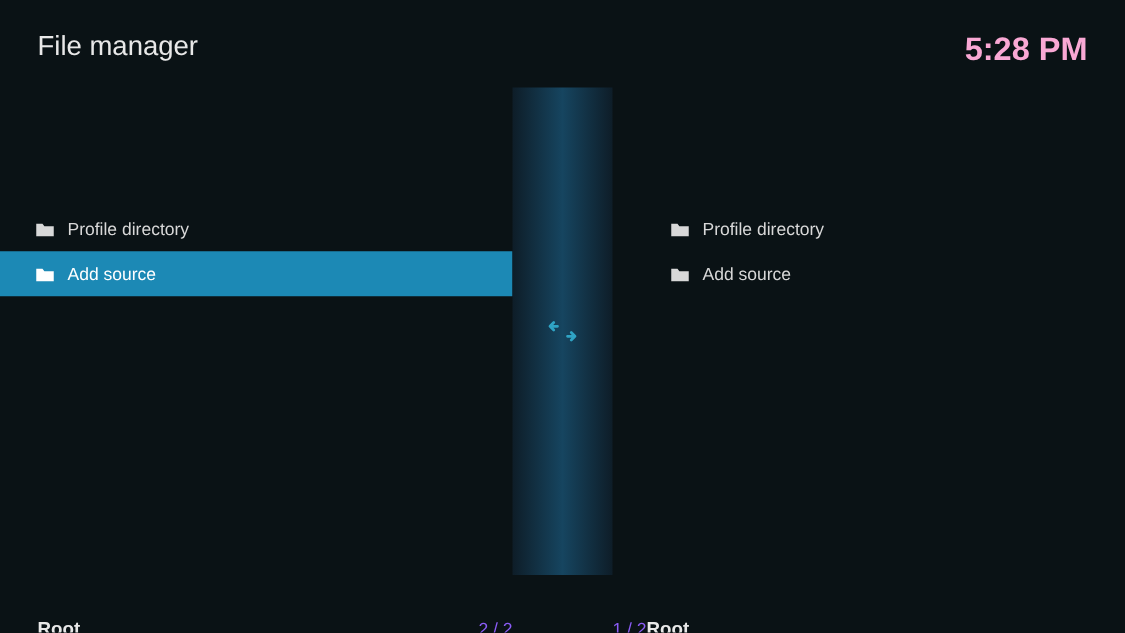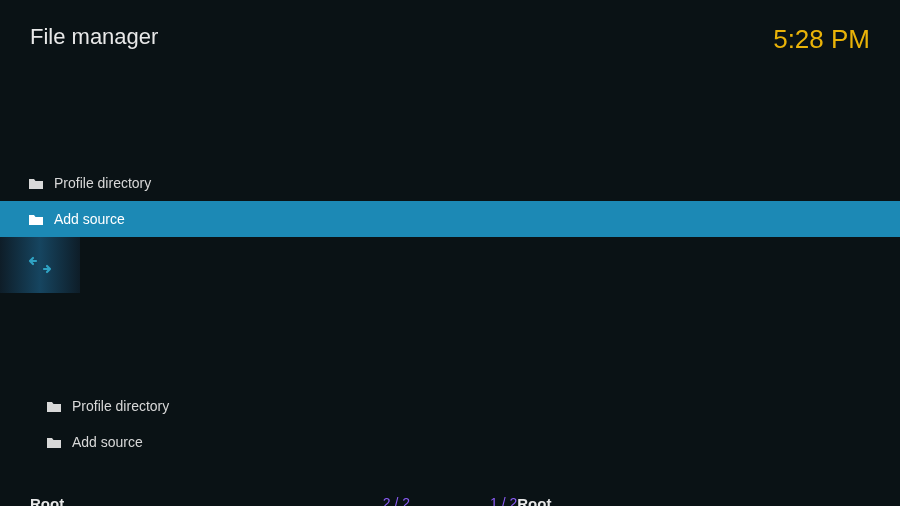--- a/index.html
+++ b/index.html
@@ -24,29 +24,28 @@
       height: 70px;
       gap: 27px;
     }
     .header-title {
       font-size: 22px;
       font-weight: 300;
       color: #e8e8e8;
     }
     .header-time {
       font-size: 26px;
-      font-weight: 400;
-      color: #eab308;
+      font-weight: 700;
+      color: #f9a8d4;
       text-align: right;
     }
     .main {
       display: flex;
       height: 390px;
       position: relative;
-      flex-direction: column;
     }
     .panel {
       flex: 1;
       padding-top: 95px;
     }
     .panel-left {
       padding-right: 0;
     }
     .panel-right {
       padding-left: 0;

